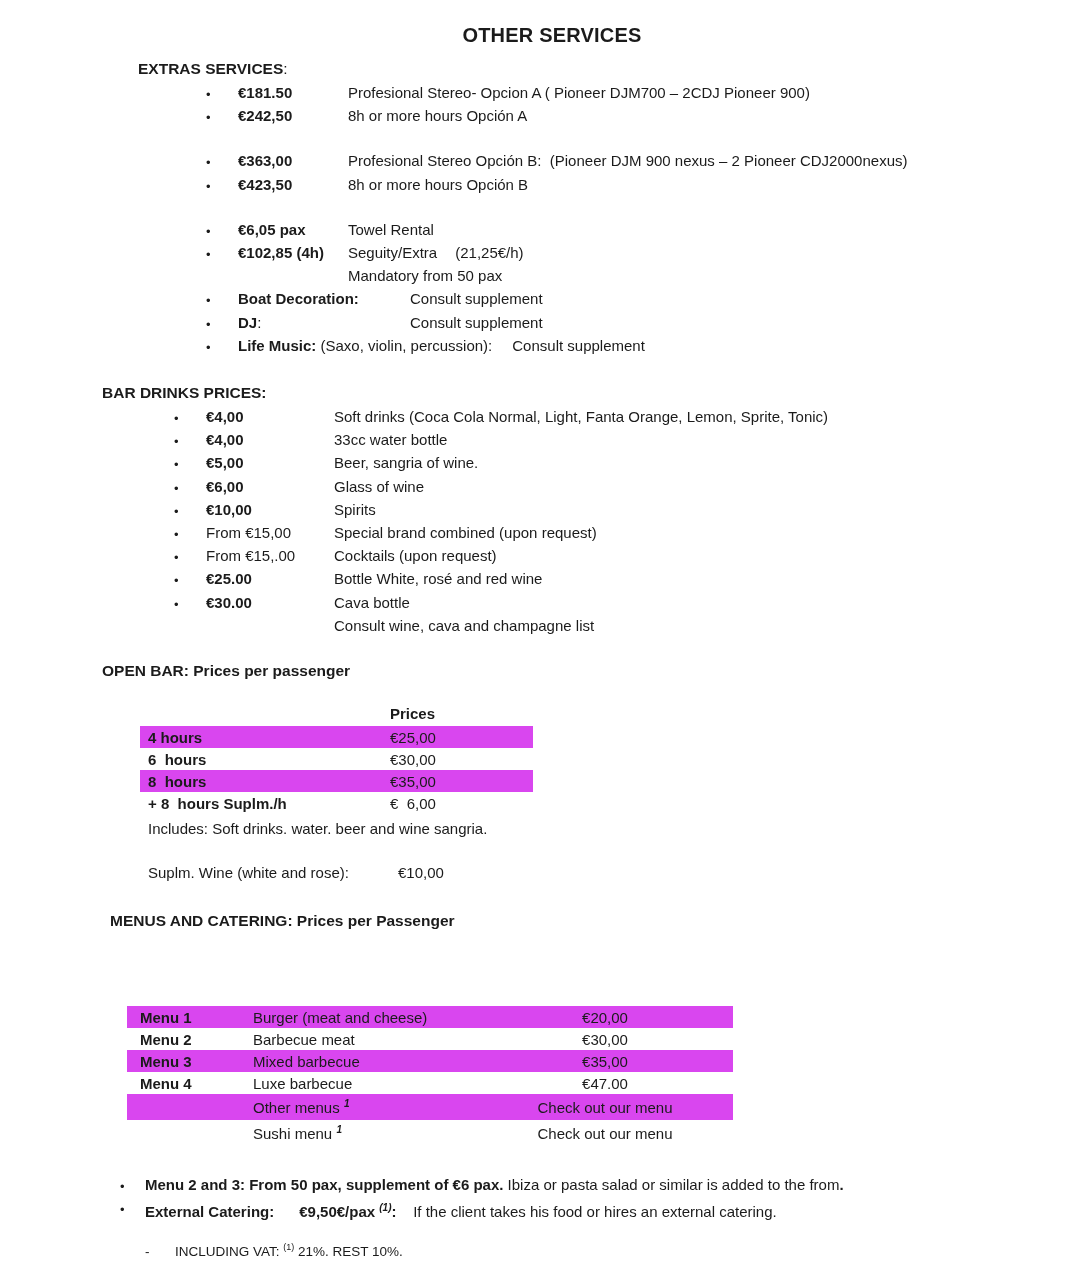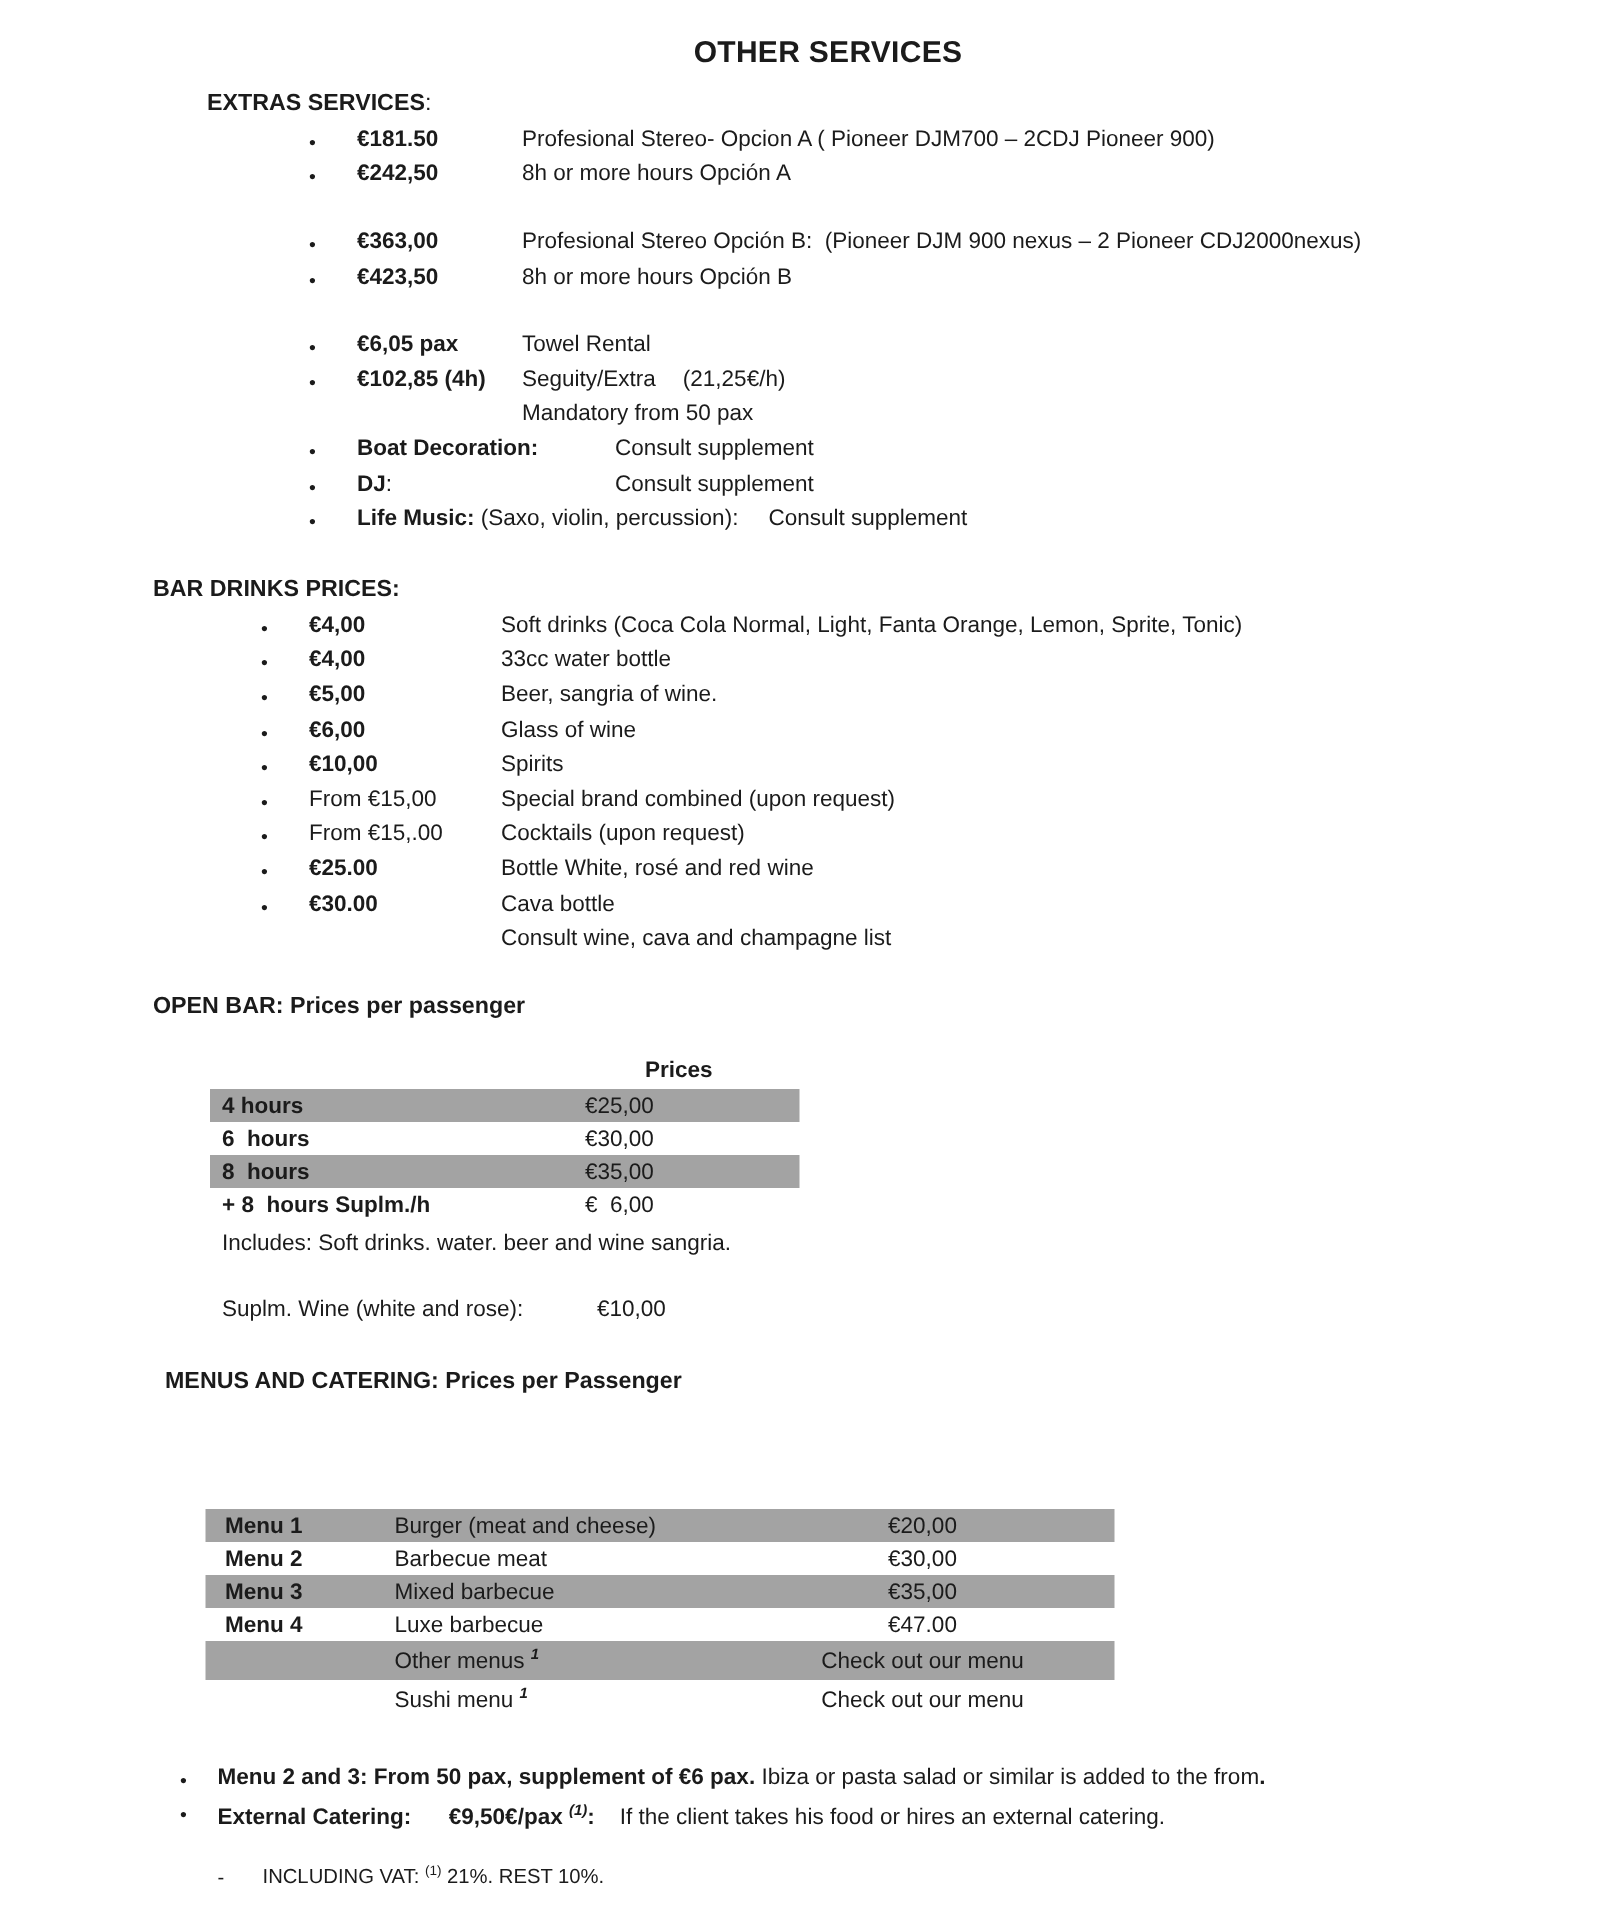--- a/index.html
+++ b/index.html
@@ -37,29 +37,29 @@
   .c-label { font-weight:bold; display:inline-block; width:172px; }
   .c-detail { font-weight:normal; }
   .c-val-lm { margin-left:20px; }
 
   .b-bullet { margin-left:72px; }
   .b-price { width:128px; font-weight:bold; }
   .b-price.normal { font-weight:normal; }
 
   
   .ob-table { left:140px; top:705px; width:393px; }
-  .ob-header { display:grid; grid-template-columns:250px 143px; height:21px;gap:40px; }
+  .ob-header { display:grid; grid-template-columns:250px 143px; height:21px; }
   .ob-row { display:grid; grid-template-columns:250px 143px; height:22px; align-items:center; }
   .ob-row .lbl { font-weight:bold; padding-left:8px; }
-  .shaded { background:#a3a3a3; }
+  .shaded { background:#d946ef; }
 
   .supl-row { display:grid; grid-template-columns:250px auto; height:24px; }
 
   
-  .menu-table { left:137px; top:1006px; width:606px; }
+  .menu-table { left:127px; top:1006px; width:606px; }
   .menu-row { display:grid; grid-template-columns:126px 224px 256px; height:22px; align-items:center; }
   .menu-row.tall { height:26px; }
   .menu-row .m-lbl { font-weight:bold; padding-left:13px; }
   .menu-row .m-price { text-align:center; }
   sup.s1 { font-weight:bold; font-style:italic; font-size:10px; }
   sup.s2 { font-size:9px; }
 
   
   .note-row { display:flex; height:23px; align-items:flex-start; line-height:18px; }
   .note-bullet { width:25px; font-size:13px; padding-top:2px; }

